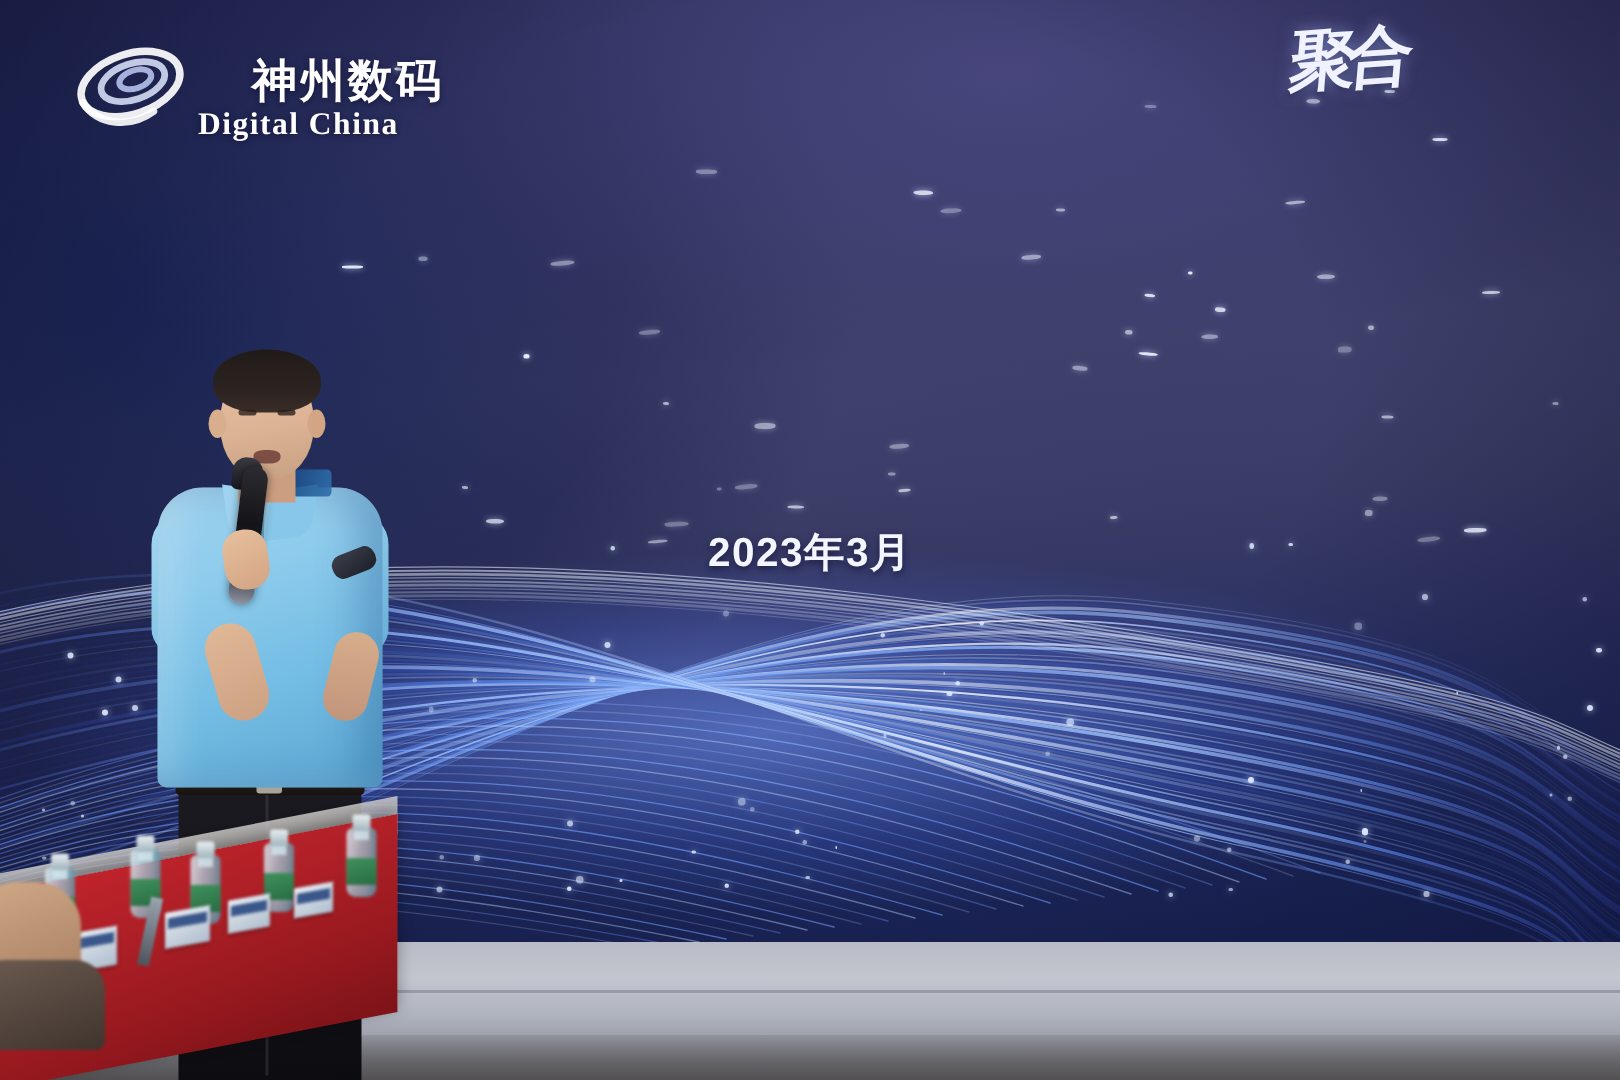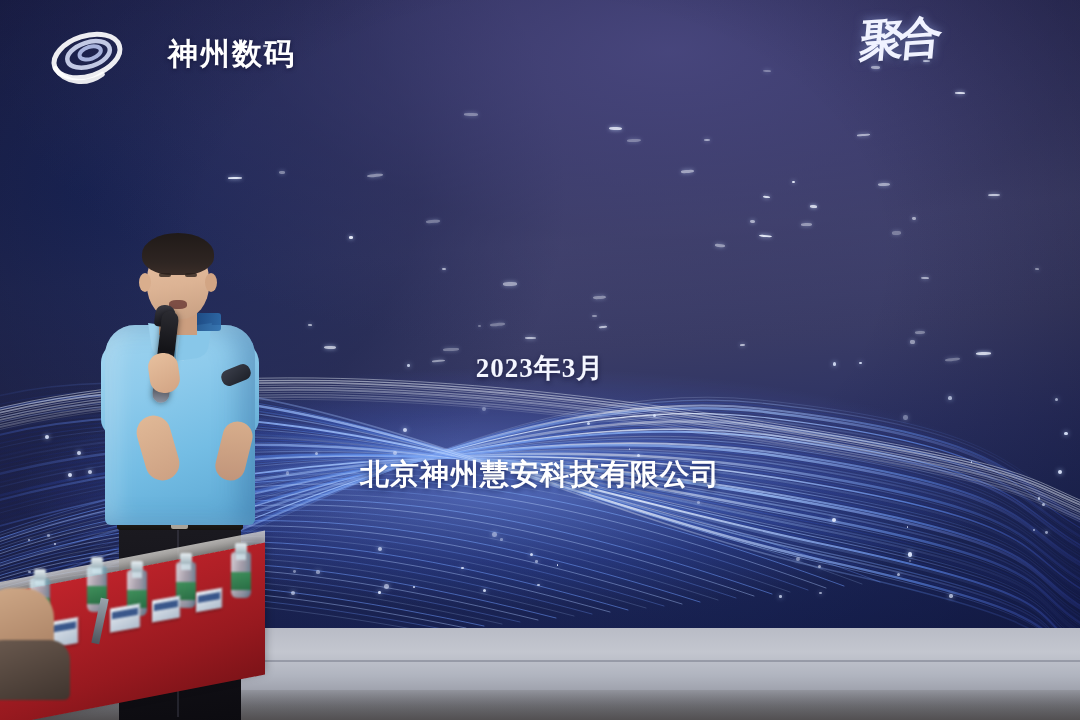--- a/index.html
+++ b/index.html
@@ -42,21 +42,21 @@
   .slide-title{
     position:absolute;left:0;top:180px;width:1080px;text-align:center;
     font-size:45px;font-weight:bold;color:#ffffff;letter-spacing:2px;
     font-family:"DejaVu Sans","Liberation Sans",sans-serif;
     text-shadow:0 2px 6px rgba(20,20,60,.75), 0 0 18px rgba(180,200,255,.35);
     -webkit-text-stroke:0.6px rgba(255,255,255,.6);
   }
   .slide-date{
     position:absolute;left:0;top:350px;width:1080px;text-align:center;
     font-size:27px;font-weight:bold;color:#f4f6ff;letter-spacing:1px;
-    font-family:Liberation Serif, serif;
+    font-family:Liberation Sans, sans-serif;
     text-shadow:0 2px 5px rgba(15,15,50,.7);
   }
   .slide-company{
     position:absolute;left:0;top:455px;width:1080px;text-align:center;
     font-size:29px;font-weight:bold;color:#ffffff;letter-spacing:1px;
     font-family:"DejaVu Sans","Liberation Sans",sans-serif;
     text-shadow:0 2px 6px rgba(10,20,70,.8);
   }
 
   
@@ -477,32 +477,32 @@
           <div class="wave-dot" style="left: 237.245px; top: 274.194px; width: 1.99088px; height: 1.99088px; opacity: 0.67;"></div>
           <div class="wave-dot" style="left: 413.046px; top: 255.909px; width: 2.1115px; height: 2.1115px; opacity: 0.93;"></div>
           <div class="wave-dot" style="left: 50.0199px; top: 265.375px; width: 2.44769px; height: 2.44769px; opacity: 0.51;"></div>
           <div class="wave-dot" style="left: 909.488px; top: 230.451px; width: 1.99331px; height: 1.99331px; opacity: 0.4;"></div>
           <div class="wave-dot" style="left: 402.68px; top: 97.9783px; width: 4.50896px; height: 4.50896px; opacity: 0.86;"></div>
           <div class="wave-dot" style="left: 970.954px; top: 131.231px; width: 1.51089px; height: 1.51089px; opacity: 0.84;"></div>
         </div>
     </div>
 
     <div class="slide-date">2023年3月</div>
-    <div class="slide-company">北京神州慧安科技有限公司</div>
 
     <div class="logo-box">
       <svg class="logo-mark" viewBox="0 0 78 68">
         <g transform="rotate(-18 39 34)">
           <ellipse cx="39" cy="34" rx="34" ry="20" fill="none" stroke="#ffffff" stroke-width="5" opacity="0.92"></ellipse>
           <ellipse cx="41" cy="33" rx="22" ry="12" fill="none" stroke="#dfe6ff" stroke-width="4.5" opacity="0.85"></ellipse>
           <ellipse cx="43" cy="32" rx="11" ry="6" fill="none" stroke="#c9d6ff" stroke-width="4" opacity="0.8"></ellipse>
           <path d="M5 36 C10 54 30 62 48 56" fill="none" stroke="#ffffff" stroke-width="5" stroke-linecap="round" opacity="0.9"></path>
         </g>
       </svg>
       <div class="logo-cn">神州数码</div>
+      <div class="logo-en">Digital China</div>
     </div>
 
     <div class="event-box">
       <div class="event-cal">聚合</div>
     </div>
   </div>
 
   <div class="floor"></div>
   <div class="floor-line"></div>
   <div class="floor-shadow"></div>

